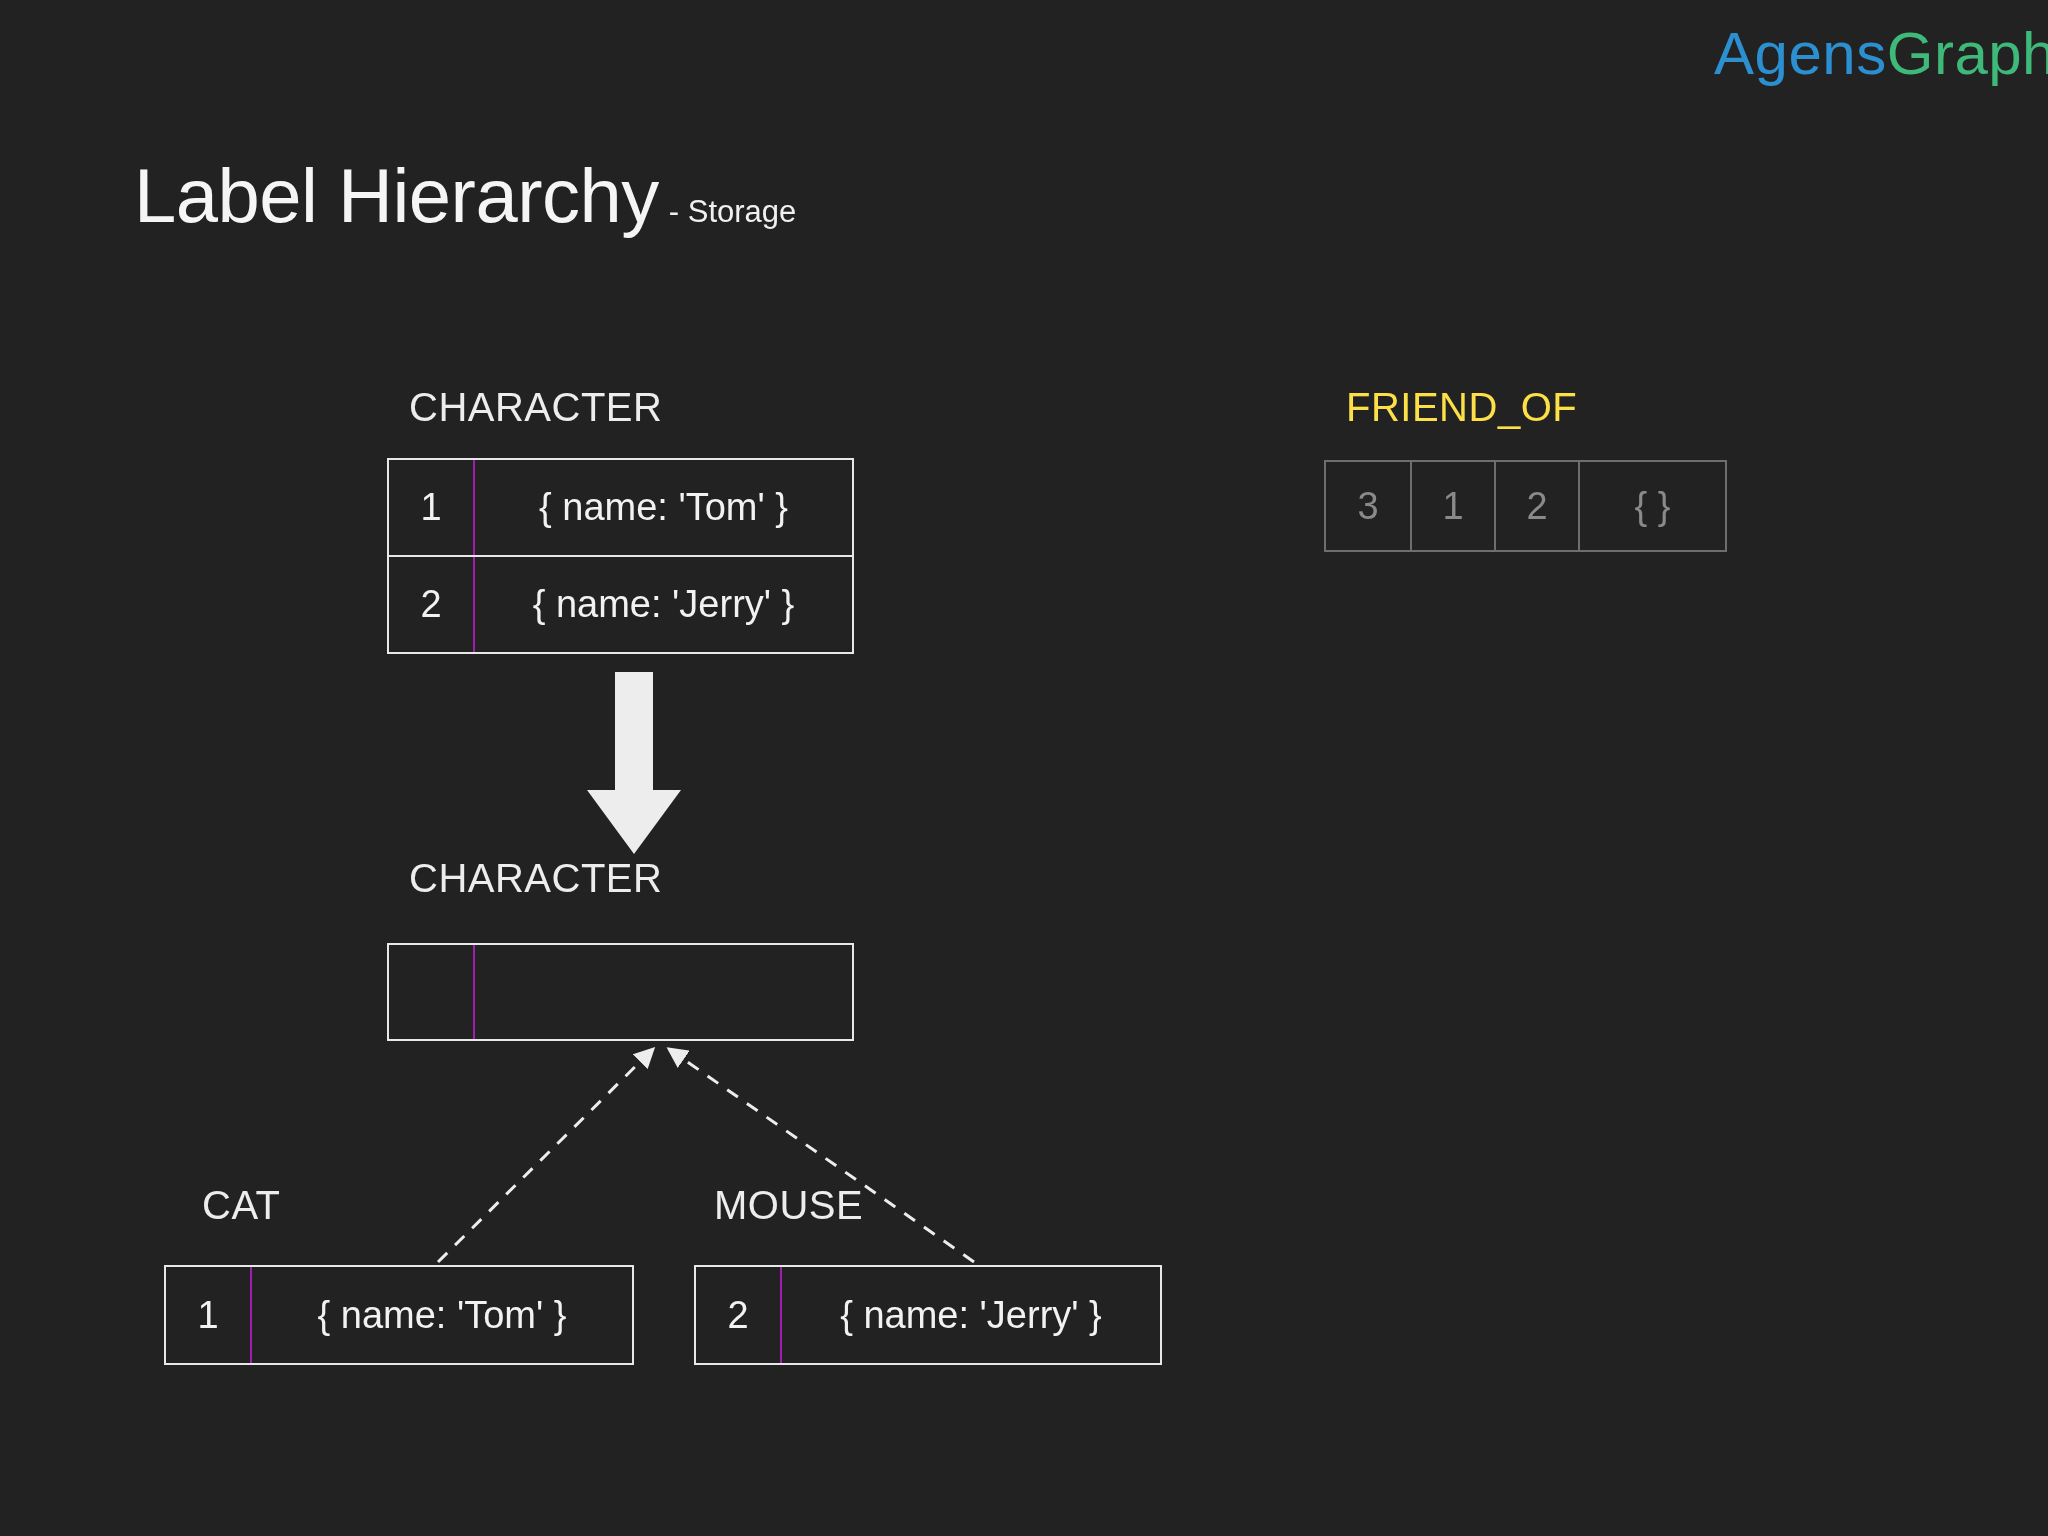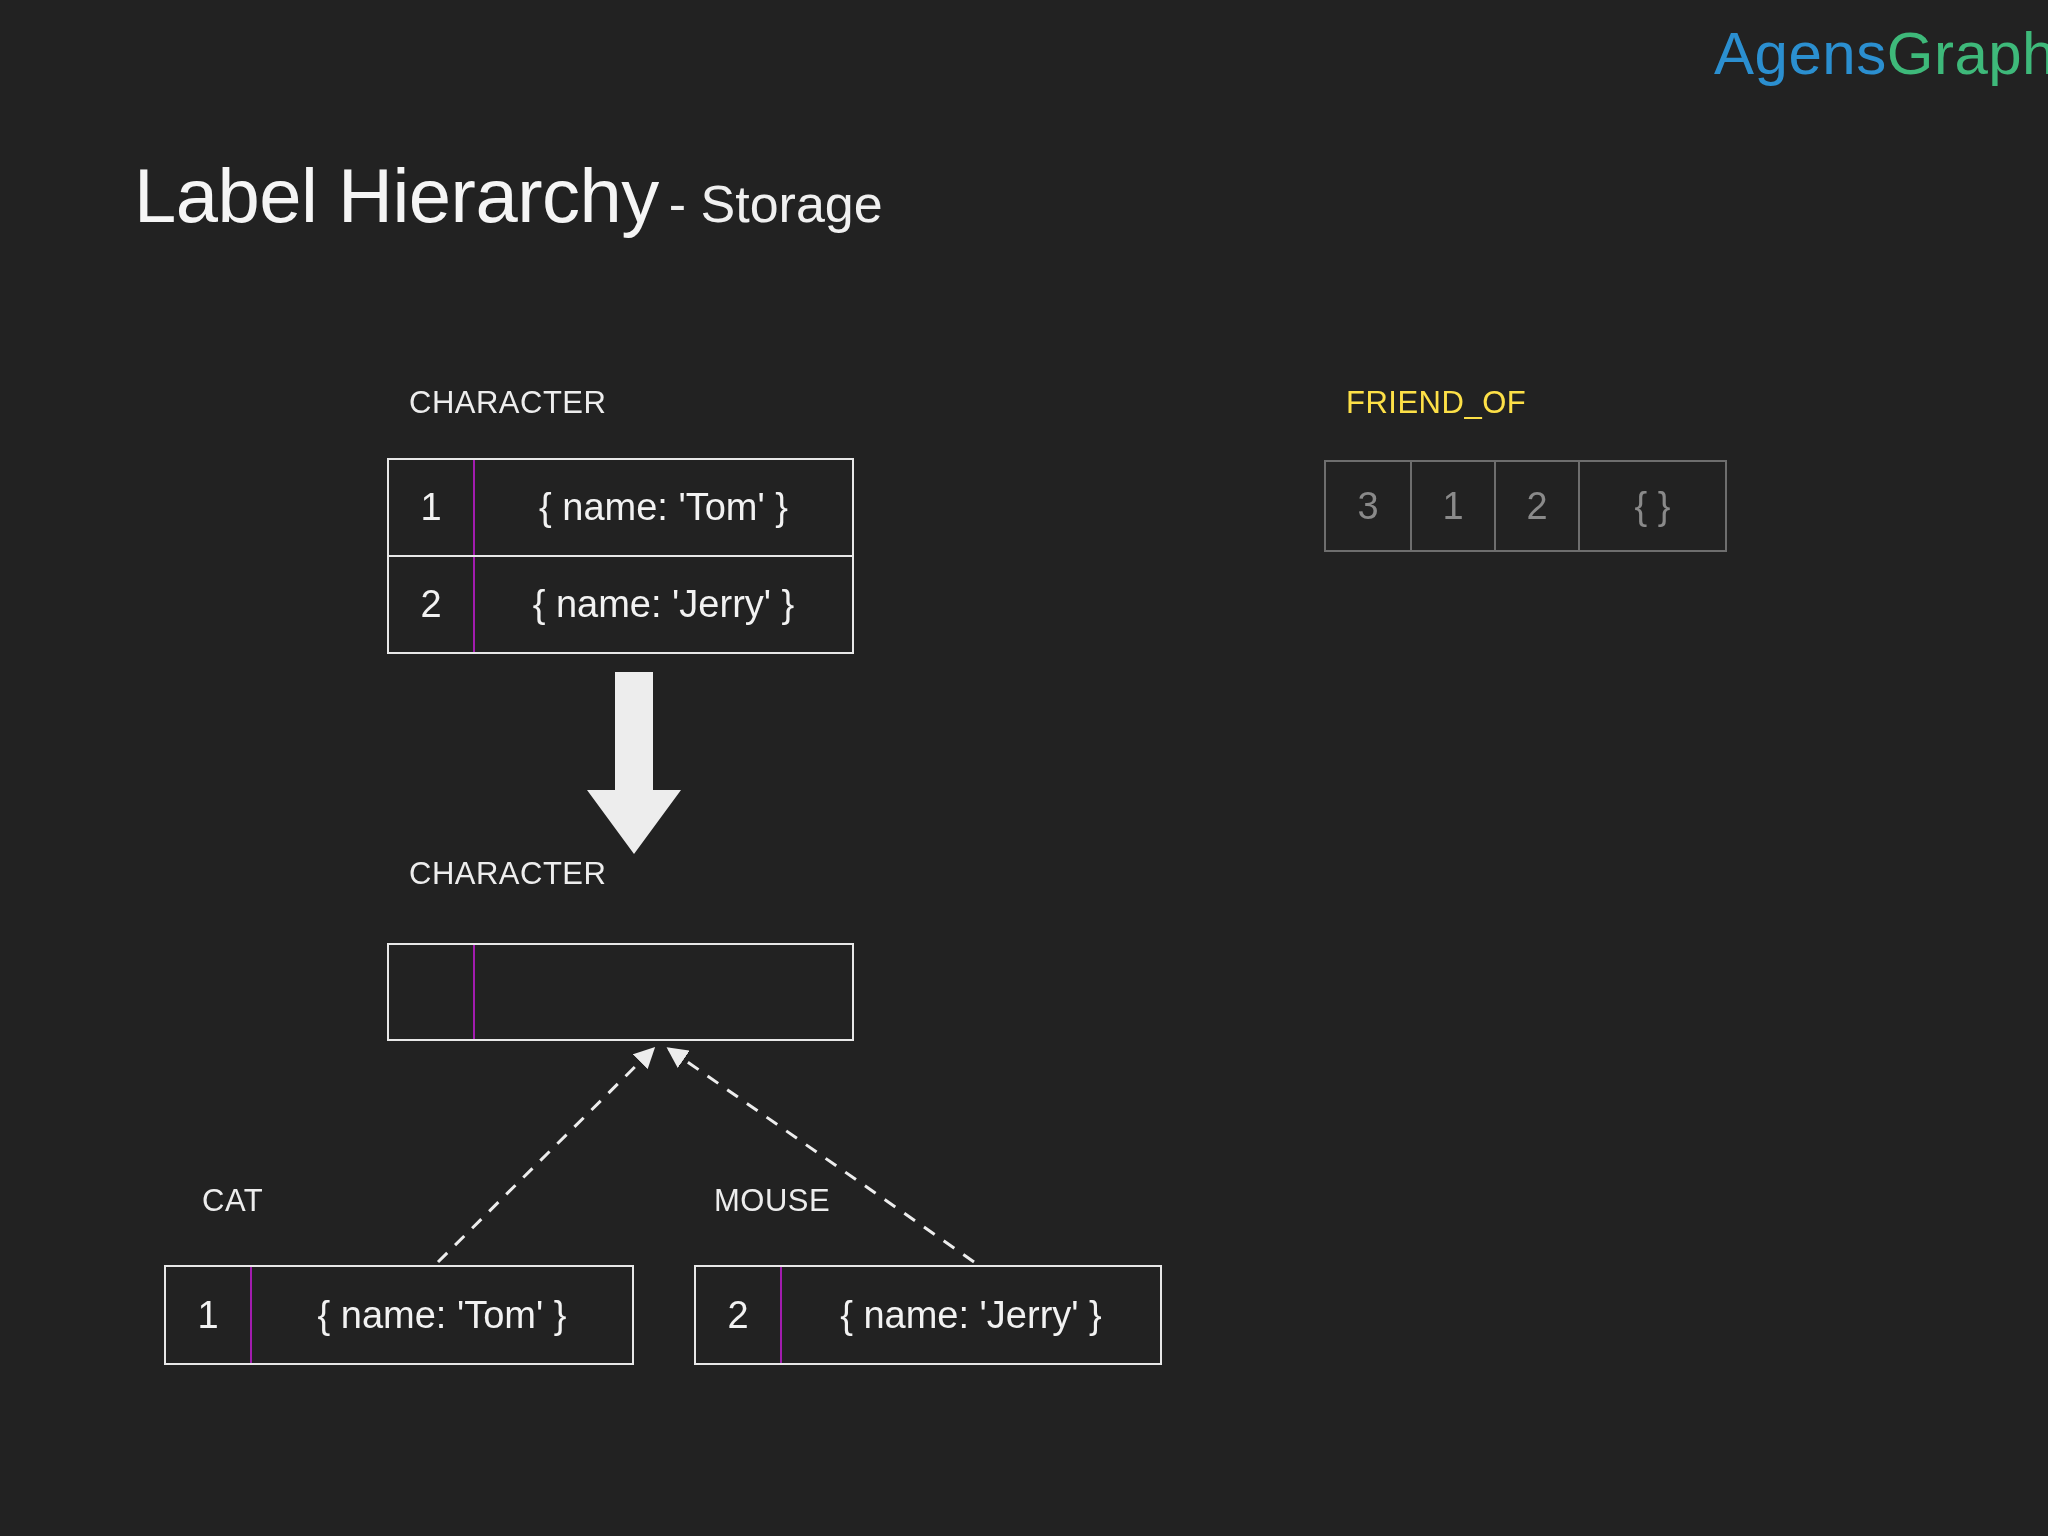--- a/index.html
+++ b/index.html
@@ -40,30 +40,30 @@
     white-space: nowrap;
   }
   #title-main {
     font-size: 76px;
     font-weight: 400;
     color: #f5f5f5;
     letter-spacing: -0.5px;
     text-align: center;
   }
   #title-sub {
-    font-size: 52px;
+    font-size: 31px;
     font-weight: 400;
     color: #f0f0f0;
     margin-left: 10px;
   }
 
   
   .tbl-label {
     position: absolute;
-    font-size: 31px;
+    font-size: 40px;
     font-weight: 400;
     color: #ededed;
     letter-spacing: 0.5px;
     white-space: nowrap;
   }
   .tbl-label.dim { color: #fde047; }
 
   
   .tbl {
     position: absolute;

